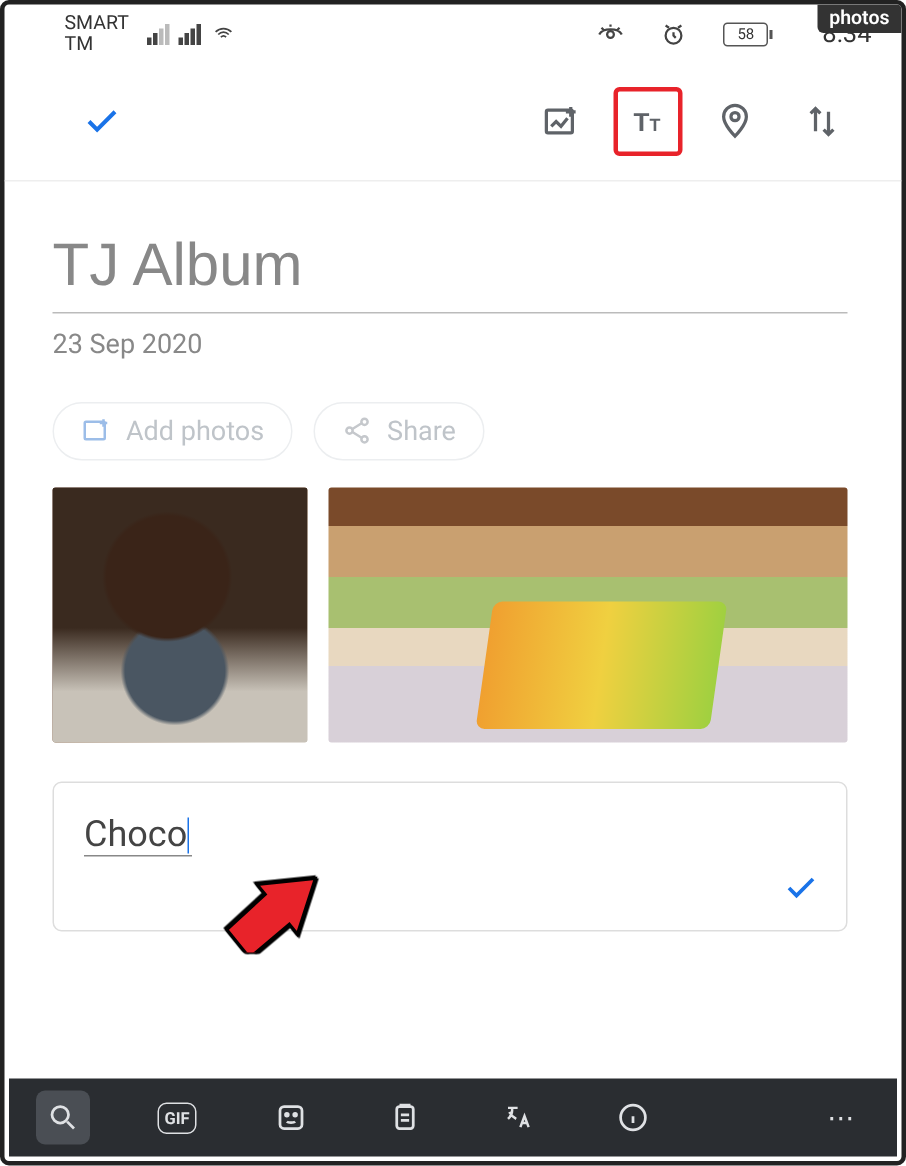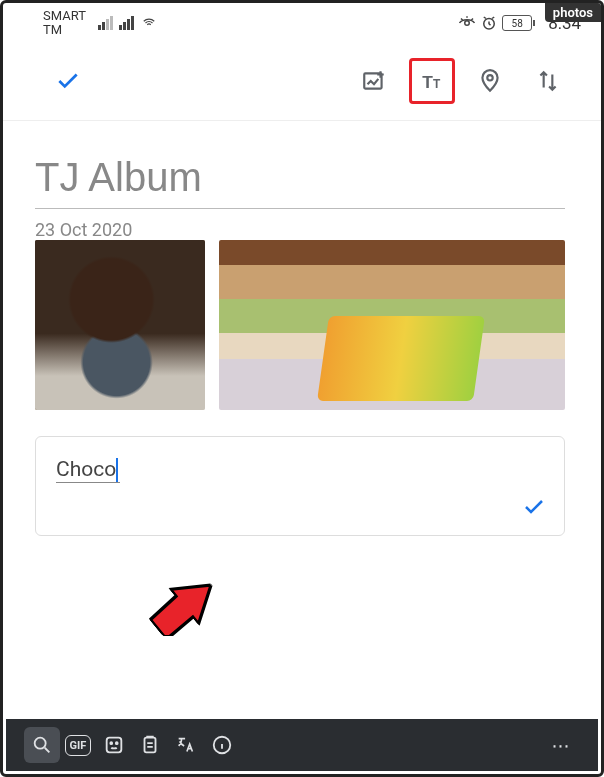--- a/index.html
+++ b/index.html
@@ -29,21 +29,21 @@
   .sb-signals { display:flex; gap:6px; align-items:flex-end; margin-left:12px;}
   .bars { display:flex; align-items:flex-end; gap:1px;}
   .bars span { width:3px; background:#444; display:block;}
   .bars span:nth-child(1){height:5px}
   .bars span:nth-child(2){height:8px}
   .bars span:nth-child(3){height:11px;background:#bbb}
   .bars span:nth-child(4){height:14px;background:#bbb}
   .bars2 span:nth-child(3){background:#444}
   .bars2 span:nth-child(4){background:#444}
   .wifi { width:18px; height:14px; position:relative;}
-  .sb-right { margin-left:auto; display:flex; align-items:center; gap:4px;}
+  .sb-right { margin-left:auto; display:flex; align-items:center; gap:24px;}
   .eye, .alarm { width:18px; height:18px;}
   .batt { border:1.5px solid #555; border-radius:3px; width:30px; height:16px; font-size:10px; display:flex; align-items:center; justify-content:center; position:relative;}
   .batt::after{content:''; position:absolute; right:-4px; top:4px; width:2px; height:6px; background:#555;}
   .time { font-size:17px;margin-left:12px; }
 
   .toolbar {
     display:flex; align-items:center;
     padding: 18px 30px 16px 30px;
     border-bottom: 1px solid #eee;
   }
@@ -71,34 +71,34 @@
   .photos { display:flex; gap:14px; }
   .photo1 { width:170px; height:170px; background:linear-gradient(135deg,#5a3a2c 35%,#8a6a4c 55%,#d9d3ca 90%); border-radius:2px; position:relative; overflow:hidden;}
   .photo1::before{content:'';position:absolute;inset:0;background:radial-gradient(circle at 45% 35%,#3a2418 28%,transparent 30%), radial-gradient(circle at 48% 72%,#4a5662 22%, transparent 24%), linear-gradient(#3a2a1f 0 55%, #c8c2b8 80%);}
   .photo2 { flex:1; height:170px; background:linear-gradient(#7a4a2a 0 15%, #c9a070 15% 35%, #a8c070 35% 55%, #e8d8c0 55% 70%, #d8d0d8 70% 100%); border-radius:2px; position:relative; overflow:hidden;}
   .photo2::after{content:'';position:absolute;left:30%;top:45%;width:45%;height:50%;background:linear-gradient(90deg,#f0a030,#f0d040,#a0d040); border-radius:6px; transform:skewX(-8deg);}
 
   .textcard {
     margin-top:26px; border:1px solid #ddd; border-radius:6px;
     padding: 20px 20px 14px 20px; position:relative; min-height:100px;
   }
-  .textcard .tval { font-size:21px; color:#444; border-bottom:1px solid #888; display:inline-block; padding-right:2px;}
+  .textcard .tval { font-size:24px; color:#444; border-bottom:1px solid #888; display:inline-block; padding-right:2px;}
   .cursor { display:inline-block; width:1.5px; height:24px; background:#1a73e8; vertical-align:middle; margin-left:0;}
   .textcard .ok { position:absolute; right:18px; bottom:12px; color:#1a73e8;}
   .textcard .ok svg{width:24px;height:24px;}
 
   .arrow {
     position:absolute; left:145px; top:572px; z-index:20;
     filter: drop-shadow(1px 1px 0 #000) drop-shadow(-1px -1px 0 #000);
   }
 
   .kbbar {
     position:absolute; left:3px; right:3px; bottom:3px;
     height:52px; background:#2a2d31;
-    display:flex; align-items:center; padding:0 18px; 
+    display:flex; align-items:center; padding:0 18px; gap:40px;
   }
   .kb-btn { color:#dfe1e4; display:flex; align-items:center; justify-content:center; width:36px; height:36px;}
   .kb-btn.sel { background:#4a4e54; border-radius:6px; }
   .kb-btn svg { width:22px; height:22px; }
   .kb-gif { border:1.5px solid #dfe1e4; border-radius:6px; font-size:11px; font-weight:700; padding:3px 4px;}
   .kb-dots { margin-left:auto; letter-spacing:3px; font-size:18px;}
 </style>
 </head>
 <body>
 
@@ -168,22 +168,40 @@
   </div>
   <div class="tb-btn">
     <svg viewBox="0 0 24 24" fill="none" stroke="currentColor" stroke-width="2">
         <path d="M8 4v14M5 7l3-3 3 3M16 20V6M13 17l3 3 3-3"></path>
       </svg>
   </div>
 </div>
 
 <div class="content">
   <input class="title-input" value="TJ Album" style="">
-  <div class="date">23 Oct 2020</div>
-
+  <div class="date">23 Sep 2020</div>
+
+  <div class="actions">
+    <div class="chip">
+      <svg viewBox="0 0 24 24" fill="none" stroke="currentColor" stroke-width="2">
+          <rect x="3" y="5" width="16" height="14" rx="1"></rect>
+          <path d="M18 3v6M15 6h6"></path>
+        </svg>
+      <span>Add photos</span>
+    </div>
+    <div class="chip share">
+      <svg viewBox="0 0 24 24" fill="none" stroke="currentColor" stroke-width="2">
+          <circle cx="18" cy="5" r="2.5"></circle>
+          <circle cx="6" cy="12" r="2.5"></circle>
+          <circle cx="18" cy="19" r="2.5"></circle>
+          <path d="M8 11l8-5M8 13l8 5"></path>
+        </svg>
+      <span>Share</span>
+    </div>
+  </div>
 
   <div class="photos">
     <div class="photo1"></div>
     <div class="photo2"></div>
   </div>
 
   <div class="textcard">
     <span class="tval"><span>Choco</span><span class="cursor"></span></span>
     <div class="ok">
       <svg viewBox="0 0 24 24" fill="none" stroke="currentColor" stroke-width="2.5">

